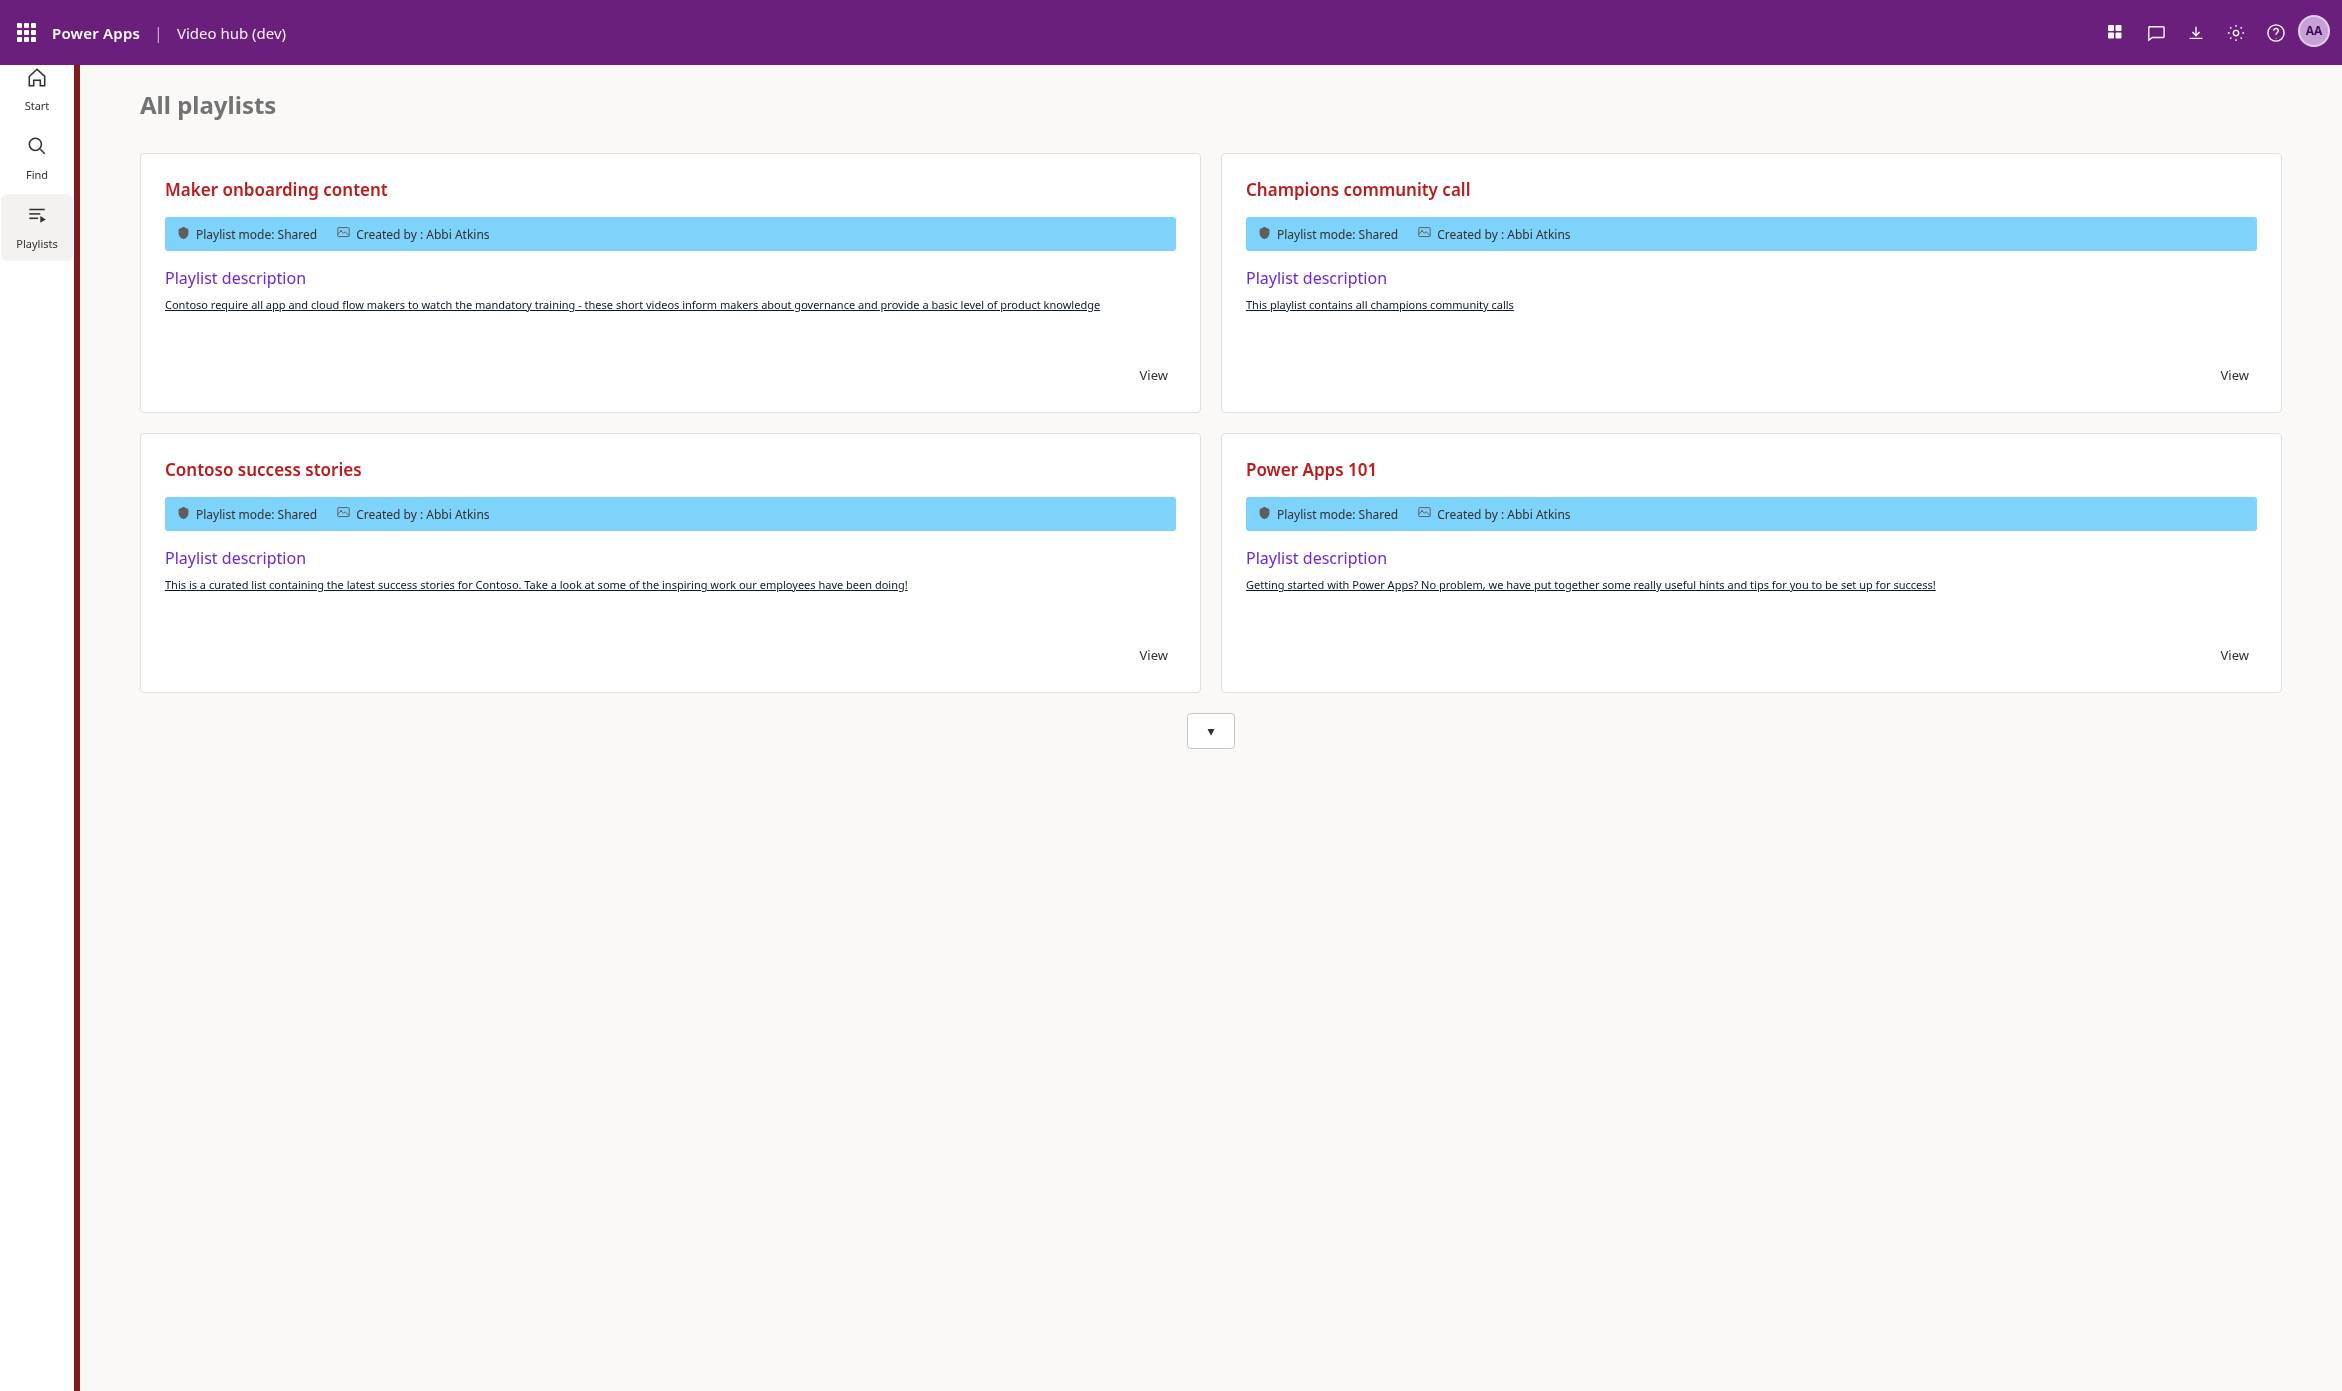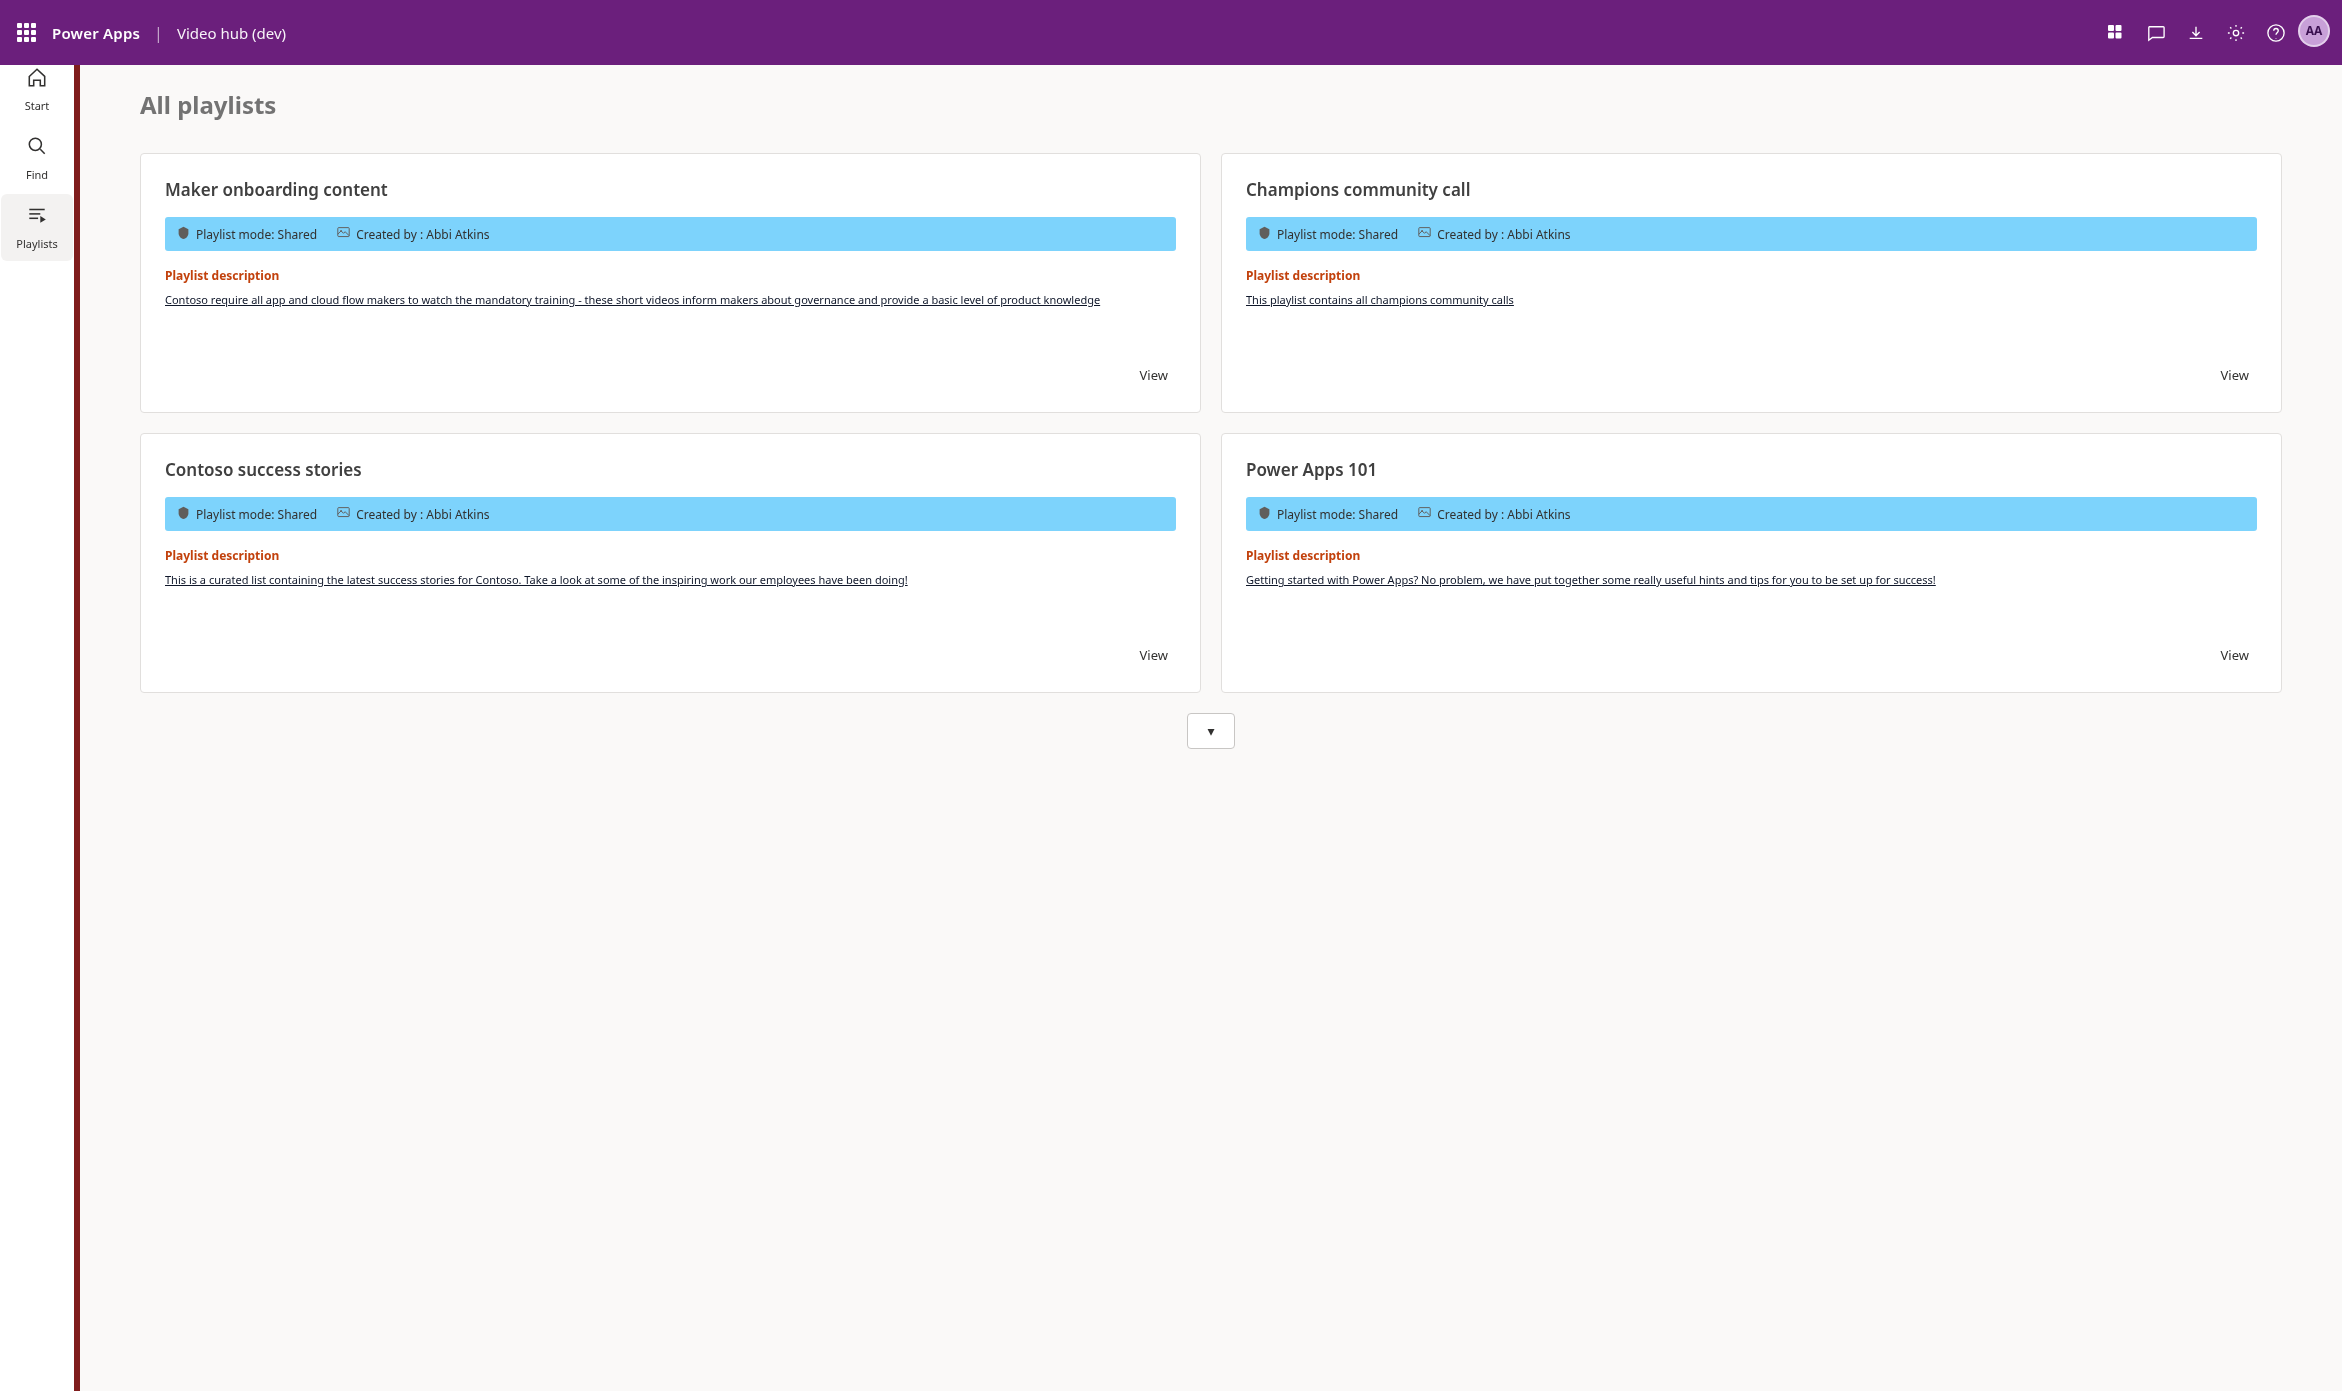--- a/index.html
+++ b/index.html
@@ -135,21 +135,21 @@
       display: flex;
       flex-direction: column;
       min-height: 260px;
       cursor: pointer;
       position: relative;
     }
 
     .card-title {
       font-size: 17px;
       font-weight: 600;
-      color: #404040;
+      color: #b91c1c;
       margin-bottom: 16px;
     }
 
     .card-meta {
       display: flex;
       align-items: flex-start;
       gap: 20px;
       background: #7dd3fc;
       padding: 8px 12px;
       border-radius: 3px;
@@ -158,23 +158,23 @@
     .meta-item {
       display: flex;
       align-items: center;
       gap: 6px;
       font-size: 12px;
       color: #323130;
     }
     .meta-icon { font-size: 13px; color: #605e5c; }
 
     .card-description-label {
-      font-size: 12px;
-      color: #c2410c;
-      font-weight: 700;
+      font-size: 16px;
+      color: #6d28d9;
+      font-weight: 400;
       margin-bottom: 8px;
       cursor: pointer;
     }
     .card-description-text {
       font-size: 11px;
       color: #0f172a;
       line-height: 1.5;
       flex: 1;
       text-decoration: underline;
     }

